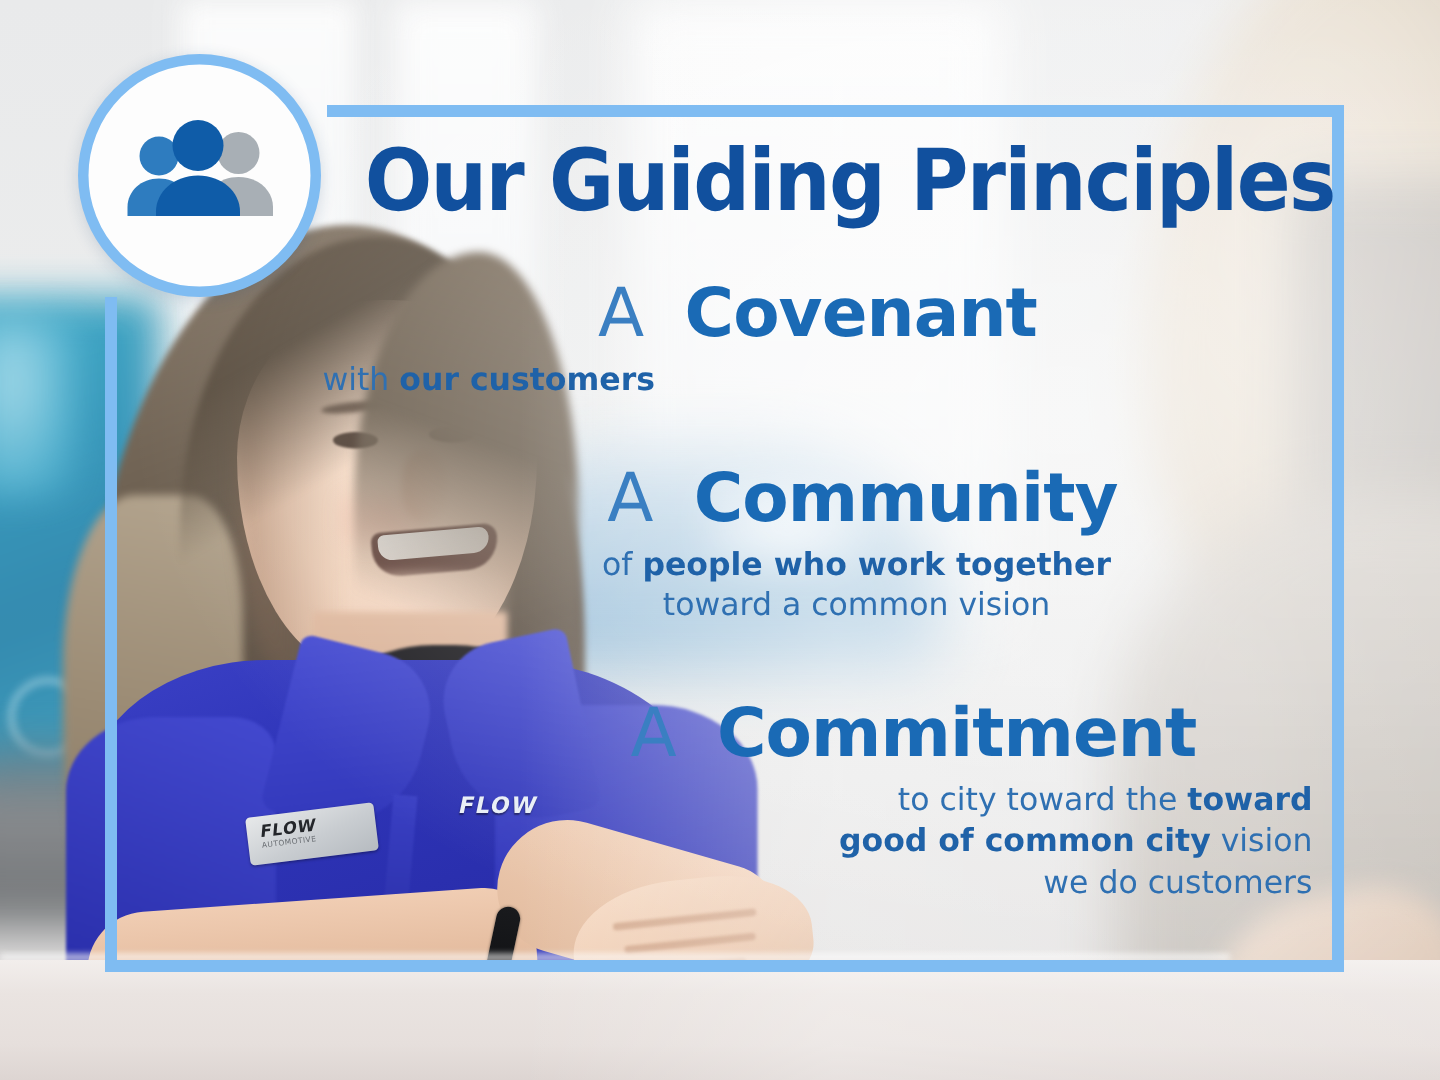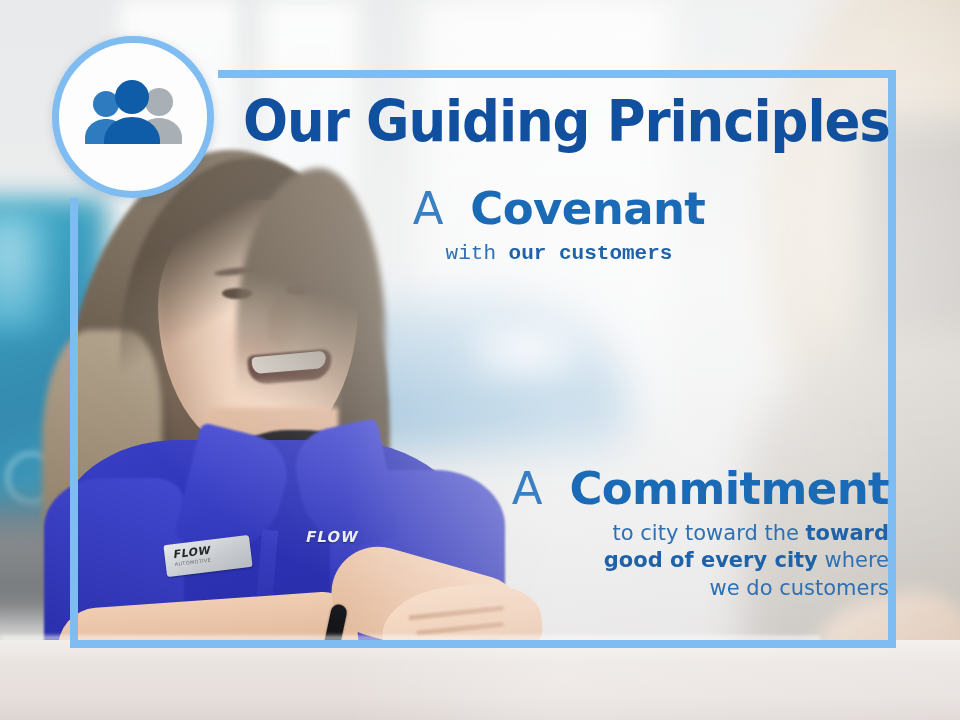--- a/index.html
+++ b/index.html
@@ -283,43 +283,43 @@
 
   .title{
     position:absolute;left:20px;top:22px;width:660px;
     font-family:"DejaVu Sans","Liberation Sans",sans-serif;
     font-weight:700;font-size:57px;line-height:1.02;
     color:#11509e;letter-spacing:-1.2px;text-align:center;
     white-space:nowrap;
     transform:scaleX(.93);transform-origin:center;
   }
 
-  .stanza{position:absolute;width:660px;left:29px;text-align:center;}
+  .stanza{position:absolute;width:660px;left:15px;text-align:center;}
   .stanza .head{
     font-size:45px;line-height:1.06;white-space:nowrap;
     color:#2d72b8;letter-spacing:-.6px;
   }
   .stanza .head .art{font-weight:400;color:#3a7fc2;}
   .stanza .head .word{font-weight:700;color:#1a6ab5;}
   .stanza .sub{
     margin-top:7px;font-size:21px;line-height:1.32;
     color:#2f70b2;font-weight:400;
   }
   .stanza .sub b{font-weight:700;color:#1f62a8;}
 
   .s1{top:115px;}
   .s1 .head{text-align:center;}
-  .s1 .sub{text-align:center;font-family:Liberation Mono, monospace;}
+  .s1 .sub{text-align:left;}
 
   .s2{top:238px;}
   .s2 .head{text-align:center;padding-left:60px;}
   .s2 .sub{text-align:center;padding-left:52px;}
 
   .s3{top:395px;}
-  .s3 .head{text-align:right;padding-left:128px;}
+  .s3 .head{text-align:center;padding-left:128px;}
   .s3 .sub{text-align:right;padding-right:12px;width:660px;}
 
 </style>
 </head>
 <body>
 
 <div class="poster">
 
   <div class="photo">
     <div class="room"></div>
@@ -418,32 +418,46 @@
         <span class="art">A&nbsp;</span>
         <span class="word">Covenant</span>
       </div>
       <div class="sub">
         <div>
           <span>with </span><b>our customers</b>
         </div>
       </div>
     </div>
 
+    <div class="stanza s2">
+      <div class="head">
+        <span class="art">A&nbsp;</span>
+        <span class="word">Community</span>
+      </div>
+      <div class="sub">
+        <div>
+          <span>of </span><b>people who work together</b>
+        </div>
+        <div>
+          <span>toward a common vision</span>
+        </div>
+      </div>
+    </div>
 
     <div class="stanza s3">
       <div class="head">
         <span class="art">A&nbsp;</span>
         <span class="word">Commitment</span>
       </div>
       <div class="sub">
         <div>
           <span>to city toward the </span><b>toward</b>
         </div>
         <div>
-          <b>good of every city</b><span> where</span>
+          <b>good of common city</b><span> vision</span>
         </div>
         <div>
           <span>we do customers</span>
         </div>
       </div>
     </div>
 
   </div>
 </div>
 

